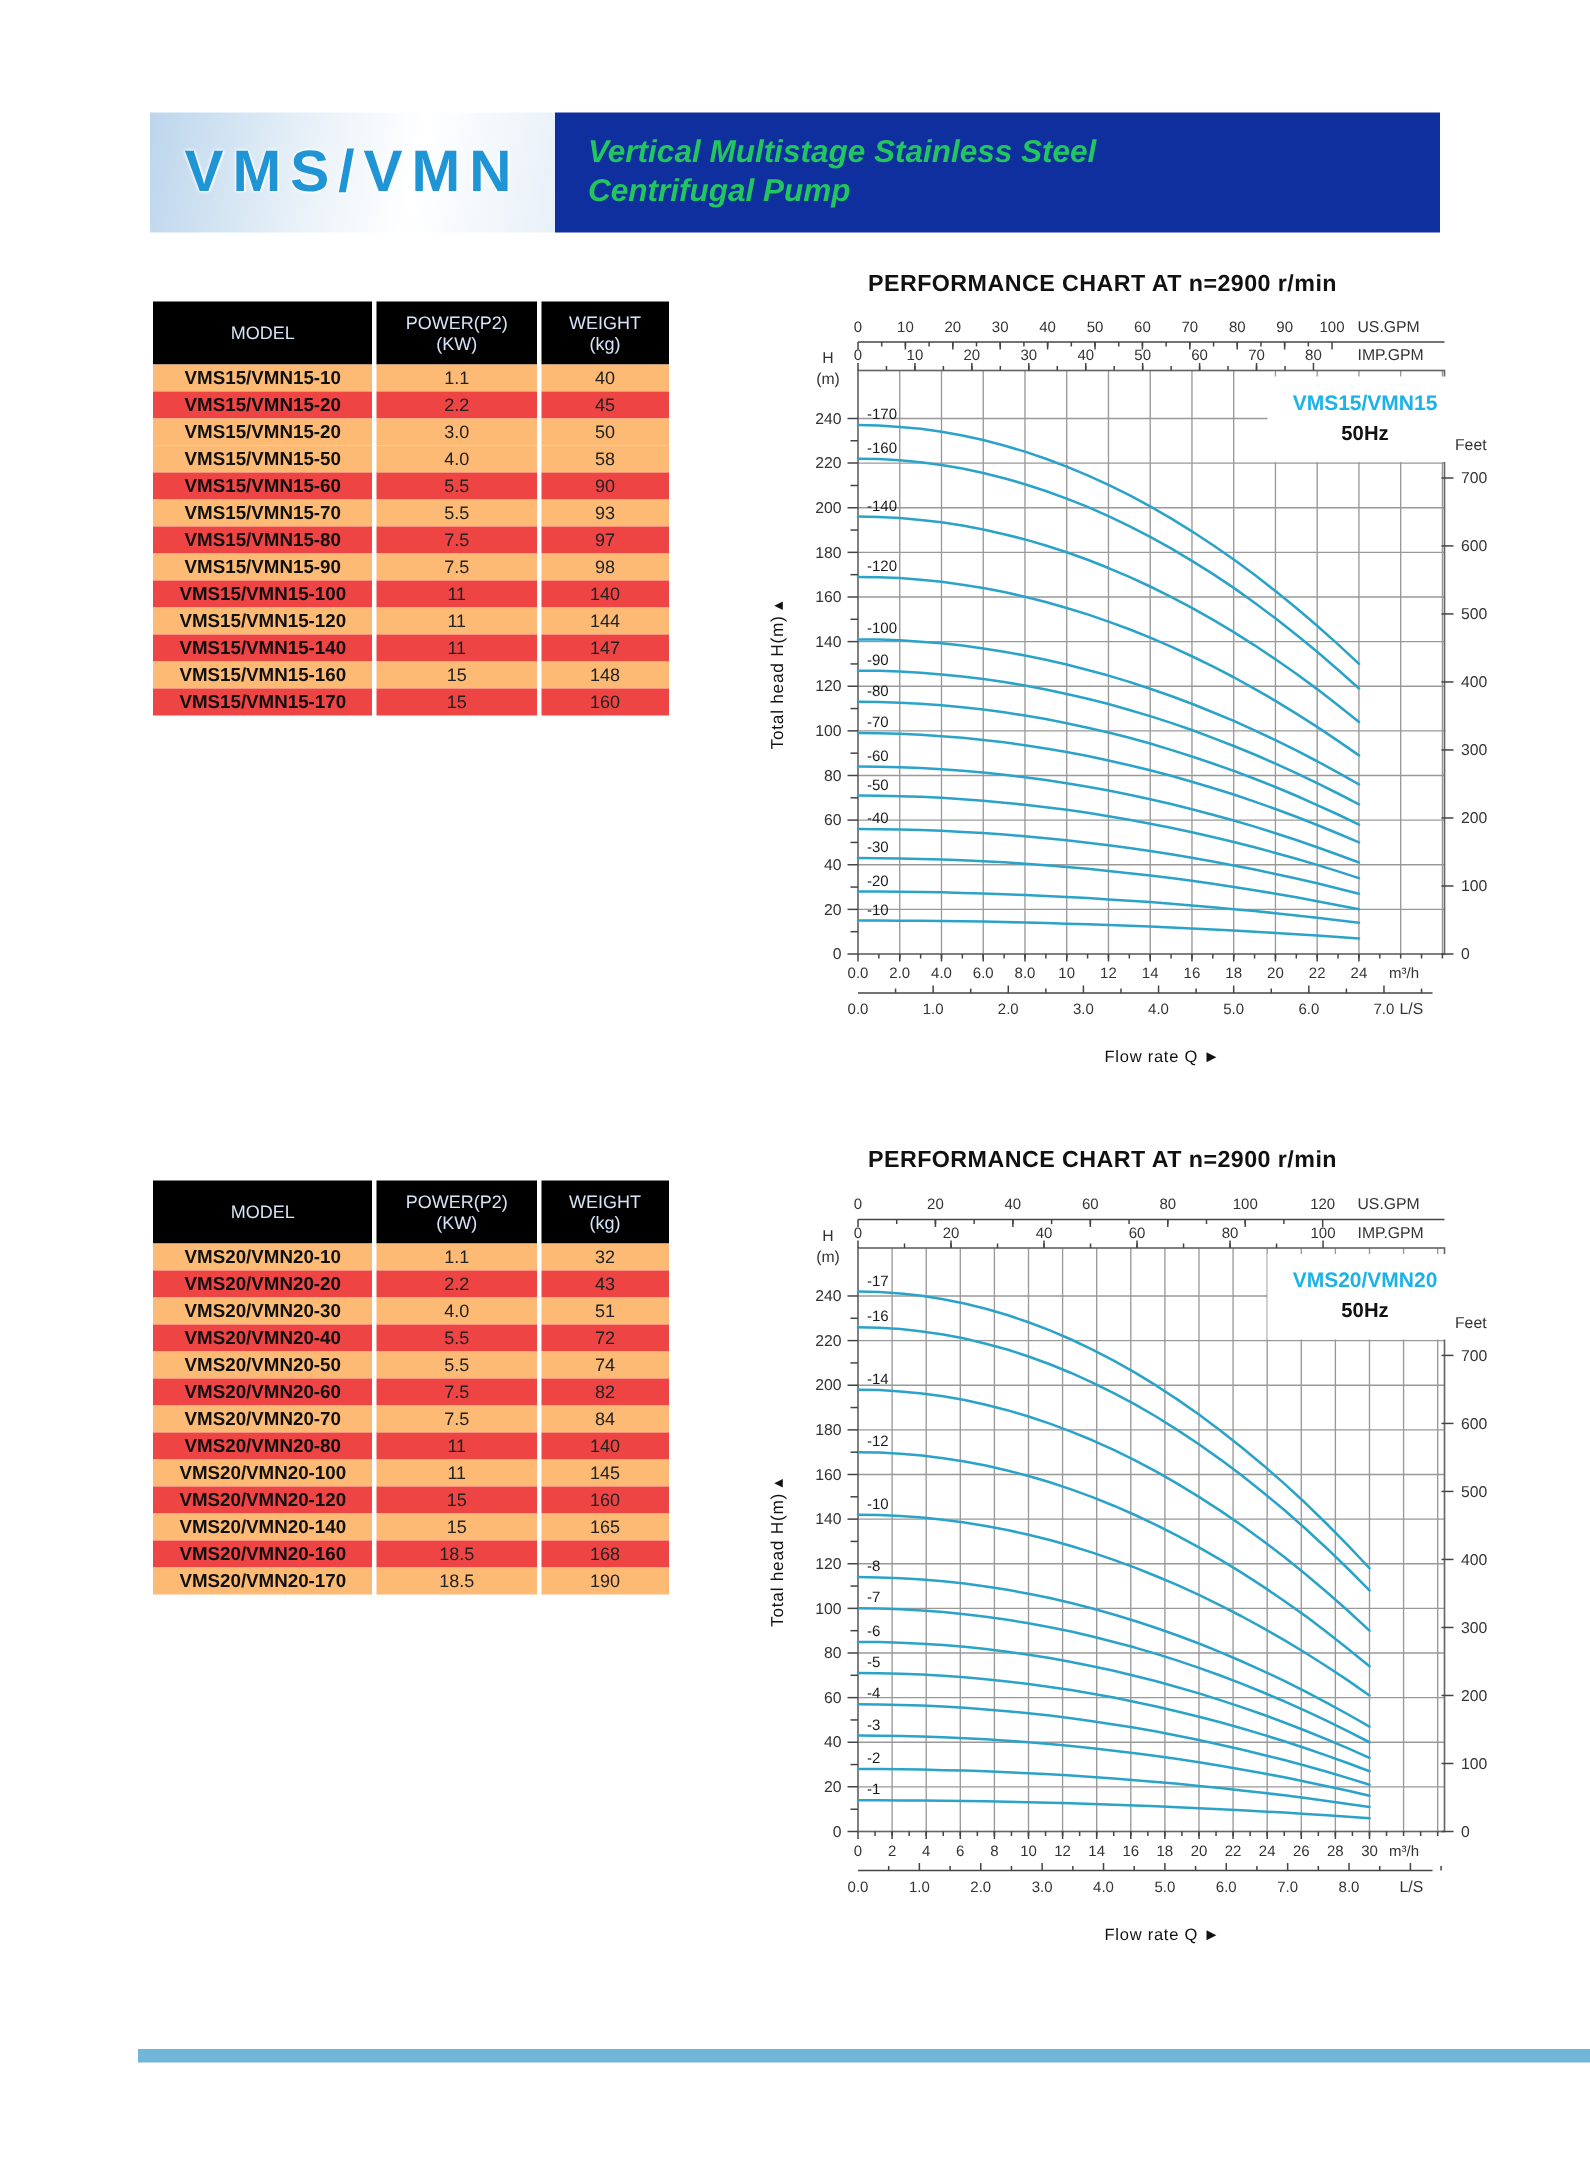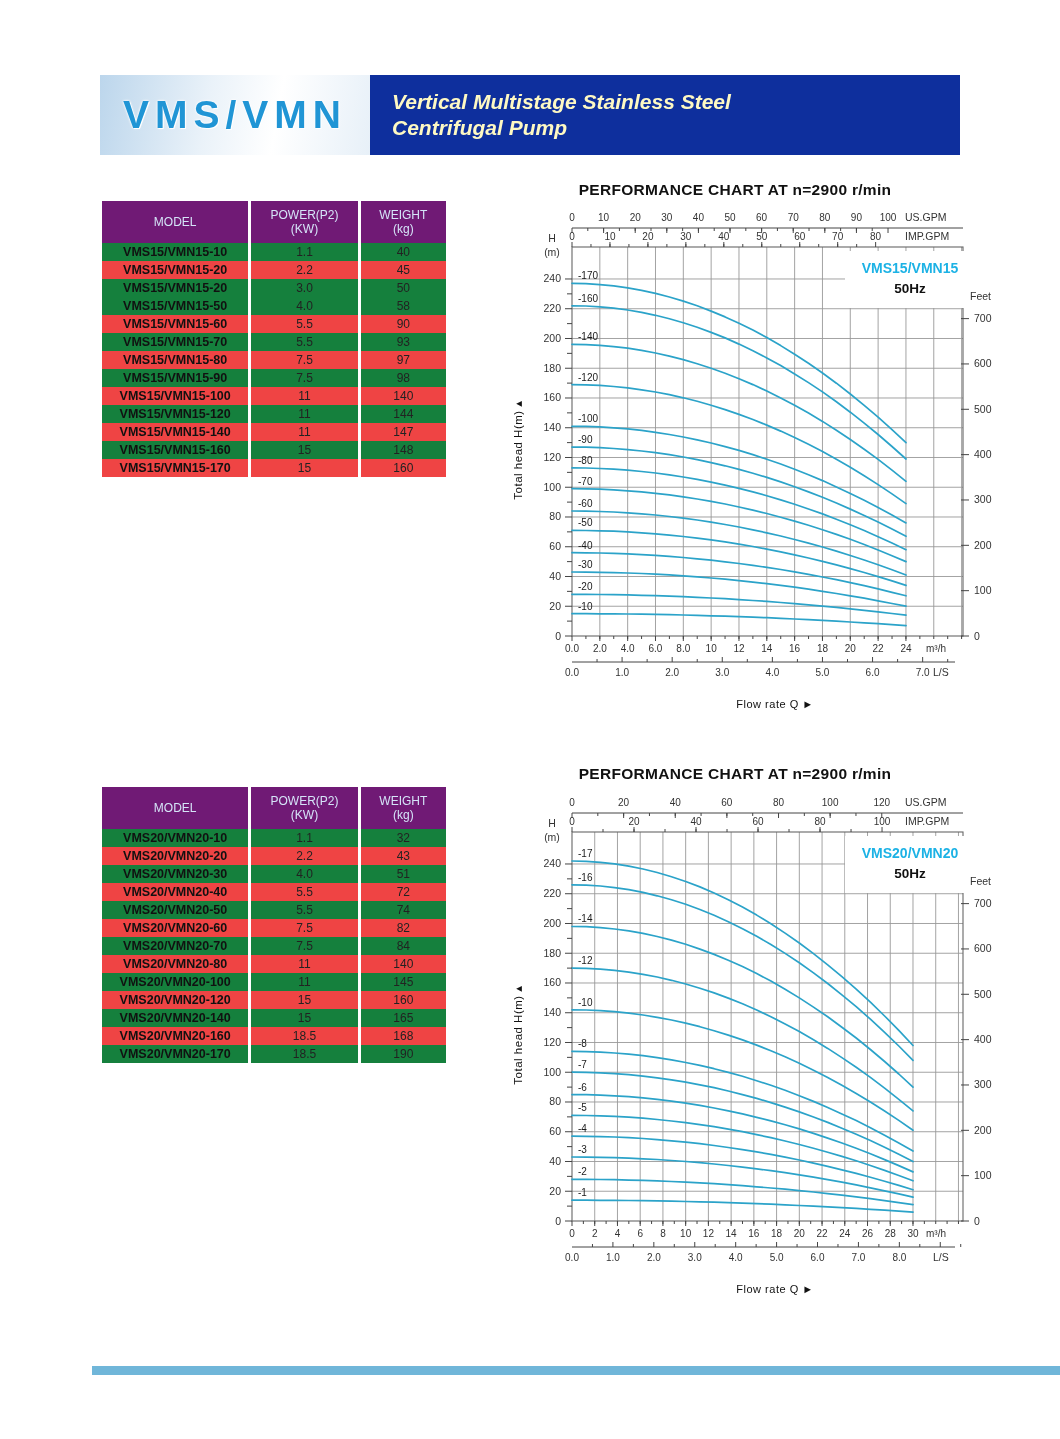--- a/index.html
+++ b/index.html
@@ -8,29 +8,29 @@
 
   
   .logo-box{position:absolute;left:100px;top:75px;width:270px;height:80px;
     background:linear-gradient(100deg,#bcd6ec 0%,#eaf2f9 40%,#ffffff 65%,#e7f0f8 100%);
     display:flex;align-items:center;justify-content:center;}
   .logo-text{font-size:39px;font-weight:bold;letter-spacing:6px;
     color:#2095d5;text-shadow:0 0 3px #fff,0 0 2px #fff,1px 1px 0 #fff;}
   .title-band{position:absolute;left:370px;top:75px;width:590px;height:80px;
     background:#0e2f9d;display:flex;flex-direction:column;justify-content:center;
     padding-left:22px;box-sizing:border-box;}
-  .title-band .t{color:#fef9c3;font-size:21px;line-height:26px;font-weight:bold;font-style:italic;}
+  .title-band .t{color:#22c55e;font-size:21px;line-height:26px;font-weight:bold;font-style:italic;}
 
   
   .spec-table{position:absolute;left:99px;width:350px;border-collapse:separate;border-spacing:3px 0;}
-  .spec-table th{background:#701a75;color:#d5e4f8;font-weight:normal;font-size:12px;
+  .spec-table th{background:#000000;color:#d5e4f8;font-weight:normal;font-size:12px;
     line-height:14px;height:40px;vertical-align:middle;}
   .spec-table td{font-size:12px;height:18px;text-align:center;vertical-align:middle;padding:0;}
   .spec-table td.model{font-weight:bold;font-size:12.5px;color:#111;}
-  .spec-table tr.even td{background:#15803d;}
+  .spec-table tr.even td{background:#fdba74;}
   .spec-table tr.odd td{background:#ef4444;}
   .col-model{width:147px;} .col-power{width:106px;margin-left:16px;} .col-weight{width:85px;}
 
   
   .chart-title{position:absolute;left:505px;width:460px;text-align:center;
     font-size:15.5px;font-weight:bold;color:#111;letter-spacing:0.3px;}
   .chart-svg{position:absolute;left:505px;width:505px;}
 
   
   .footer-bar{position:absolute;left:92px;top:1366px;width:968px;height:9px;background:#70b6d9;}

